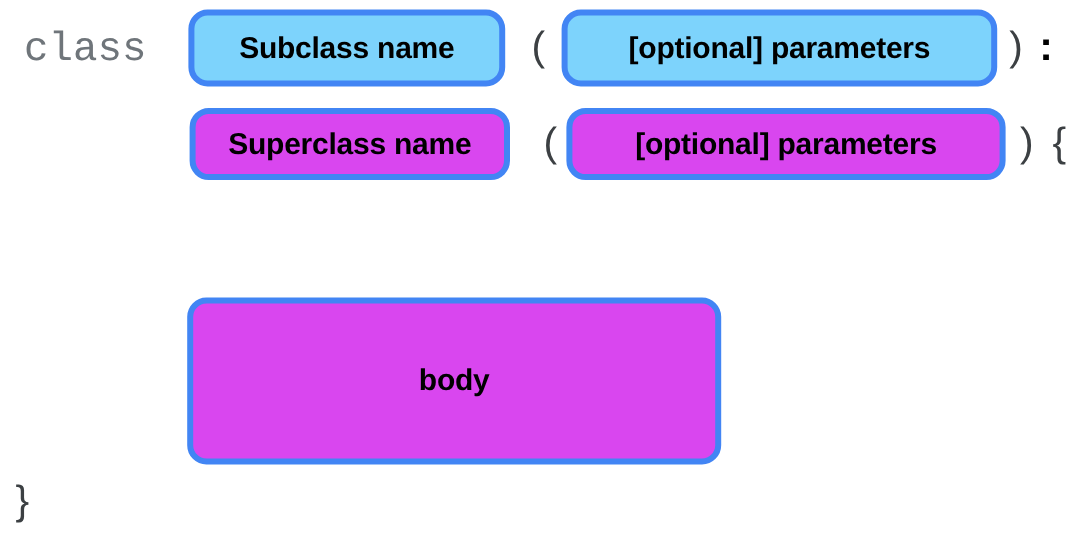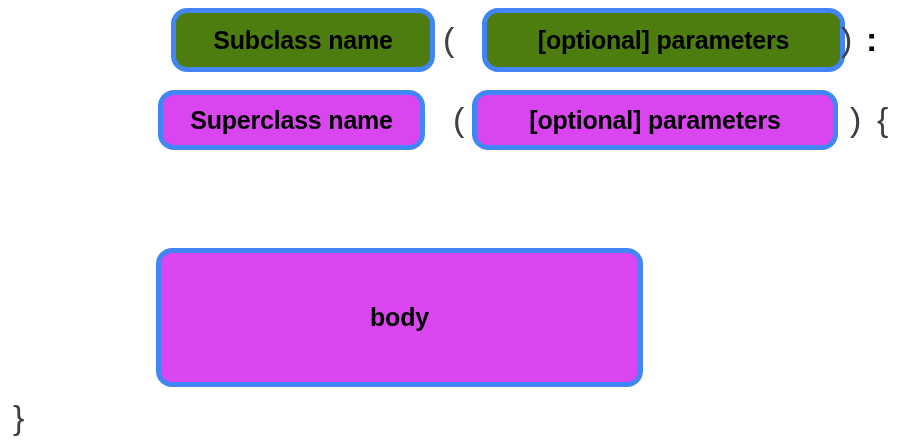--- a/index.html
+++ b/index.html
@@ -46,22 +46,21 @@
     box-sizing: border-box;
     border: 5px solid #4285f4;
     border-radius: 16px;
     display: flex;
     align-items: center;
     justify-content: center;
     color: #000000;
     background: #d946ef;
   }
   .slot.green {
-    background: #4d7c0f;
-    margin-left: 14px;
+    background: #7dd3fc;
   }
   .slot .slot-label {
     font-family: "Liberation Sans", sans-serif;
     font-weight: 700;
     font-size: 25px;
     letter-spacing: -0.2px;
     white-space: nowrap;
   }
   .slot.medium .slot-label {
     font-weight: 600;
@@ -79,29 +78,30 @@
   #slot-params-1 { left: 468px; top: 8px;   width: 363px; height: 64px; }
   #paren-close-1 { left: 841px; top: 22px;  font-size: 34px; }
   #colon-1       { left: 866px; top: 22px;  font-size: 34px; }
 
   #slot-superclass { left: 158px; top: 90px; width: 267px; height: 60px; }
   #paren-open-2  { left: 453px; top: 102px; font-size: 34px; }
   #slot-params-2 { left: 472px; top: 90px;  width: 366px; height: 60px; }
   #paren-close-2 { left: 850px; top: 102px; font-size: 34px; }
   #brace-open    { left: 877px; top: 102px; font-size: 34px; }
 
-  #slot-body     { left: 156px; top: 248px; width: 487px; height: 139px; }
+  #slot-body     { left: 156px; top: 248px; width: 445px; height: 139px; }
 
   #brace-close   { left: 13px;  top: 400px; font-size: 34px; }
 </style>
 </head>
 <body>
 
 <div id="stage">
 
+  <span class="kw" id="kw-class">class</span>
 
   <div class="slot green" id="slot-subclass">
     <span class="slot-label">Subclass name</span>
   </div>
 
   <span class="punct thin" id="paren-open-1">(</span>
 
   <div class="slot green" id="slot-params-1">
     <span class="slot-label">[optional] parameters</span>
   </div>

